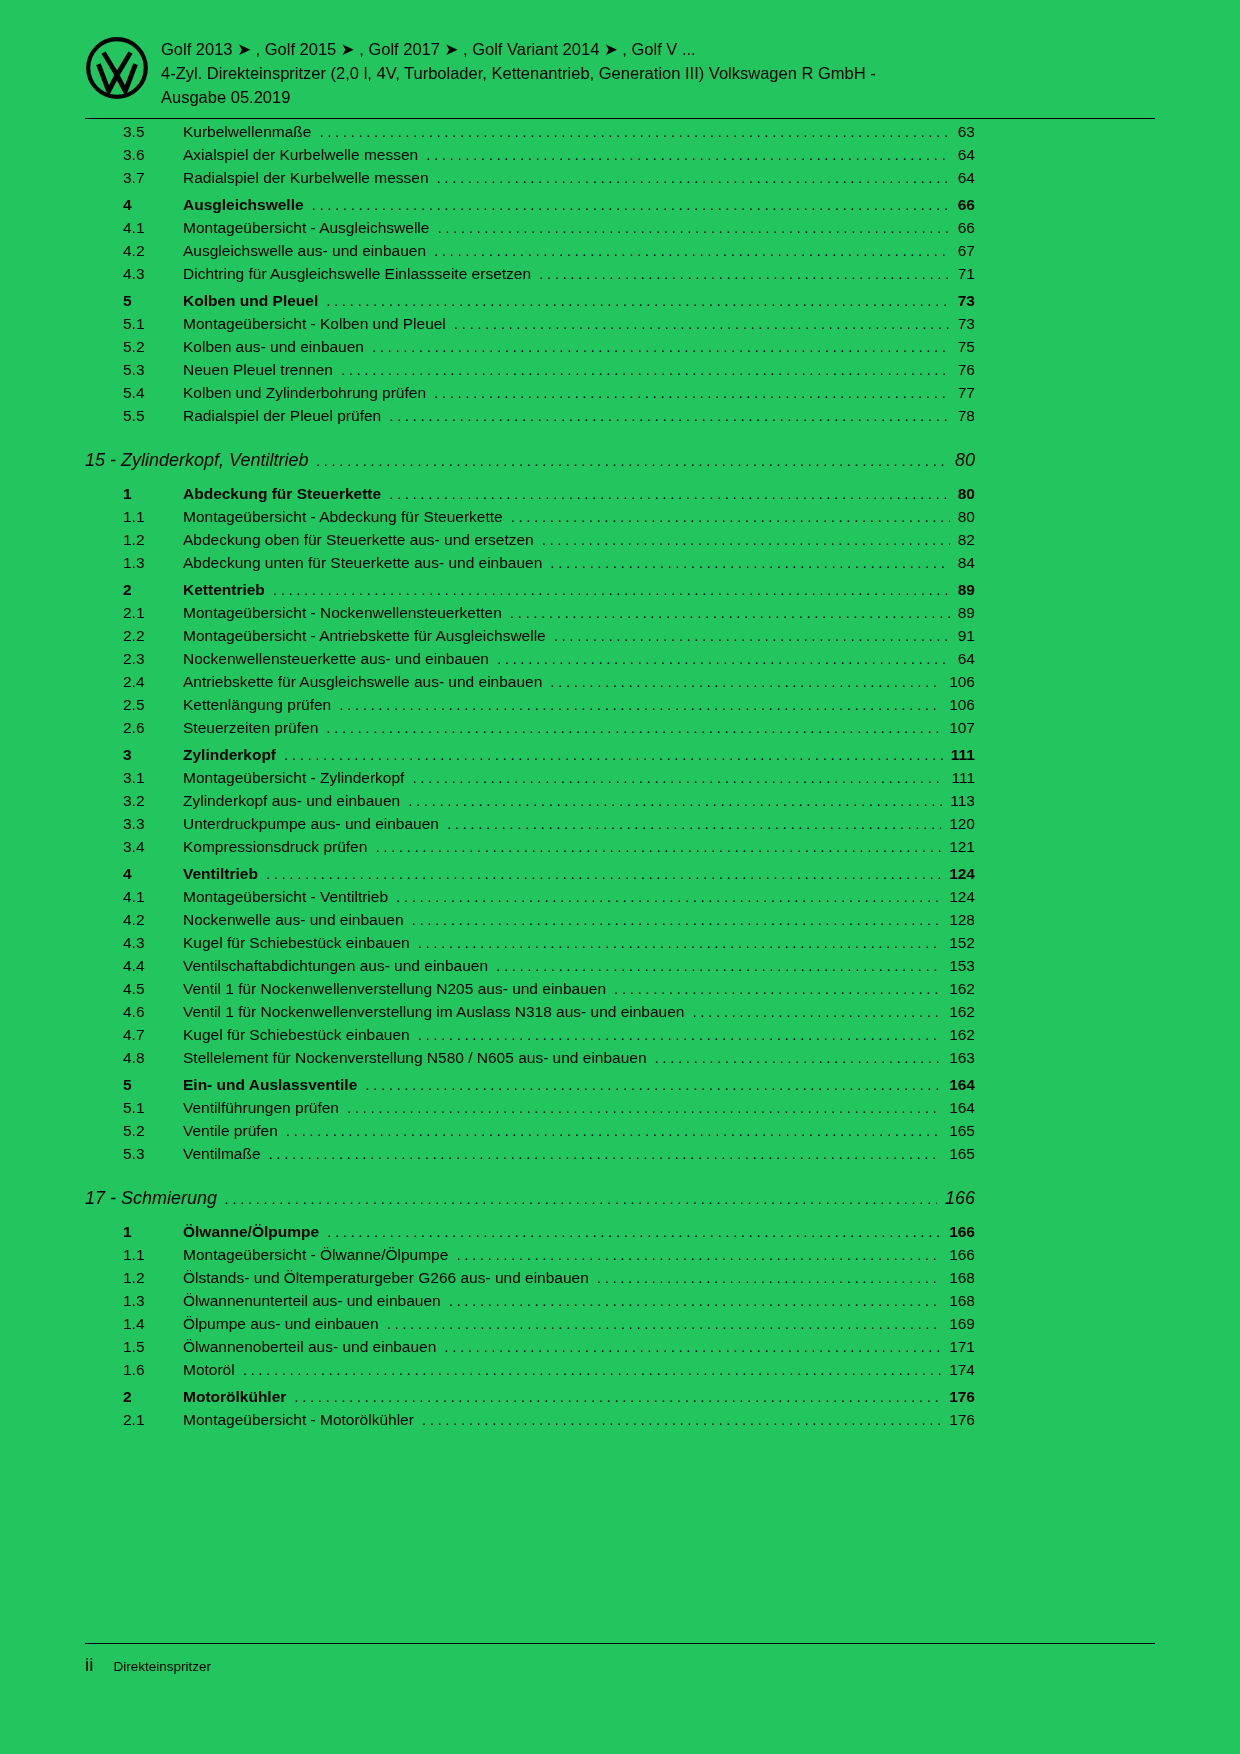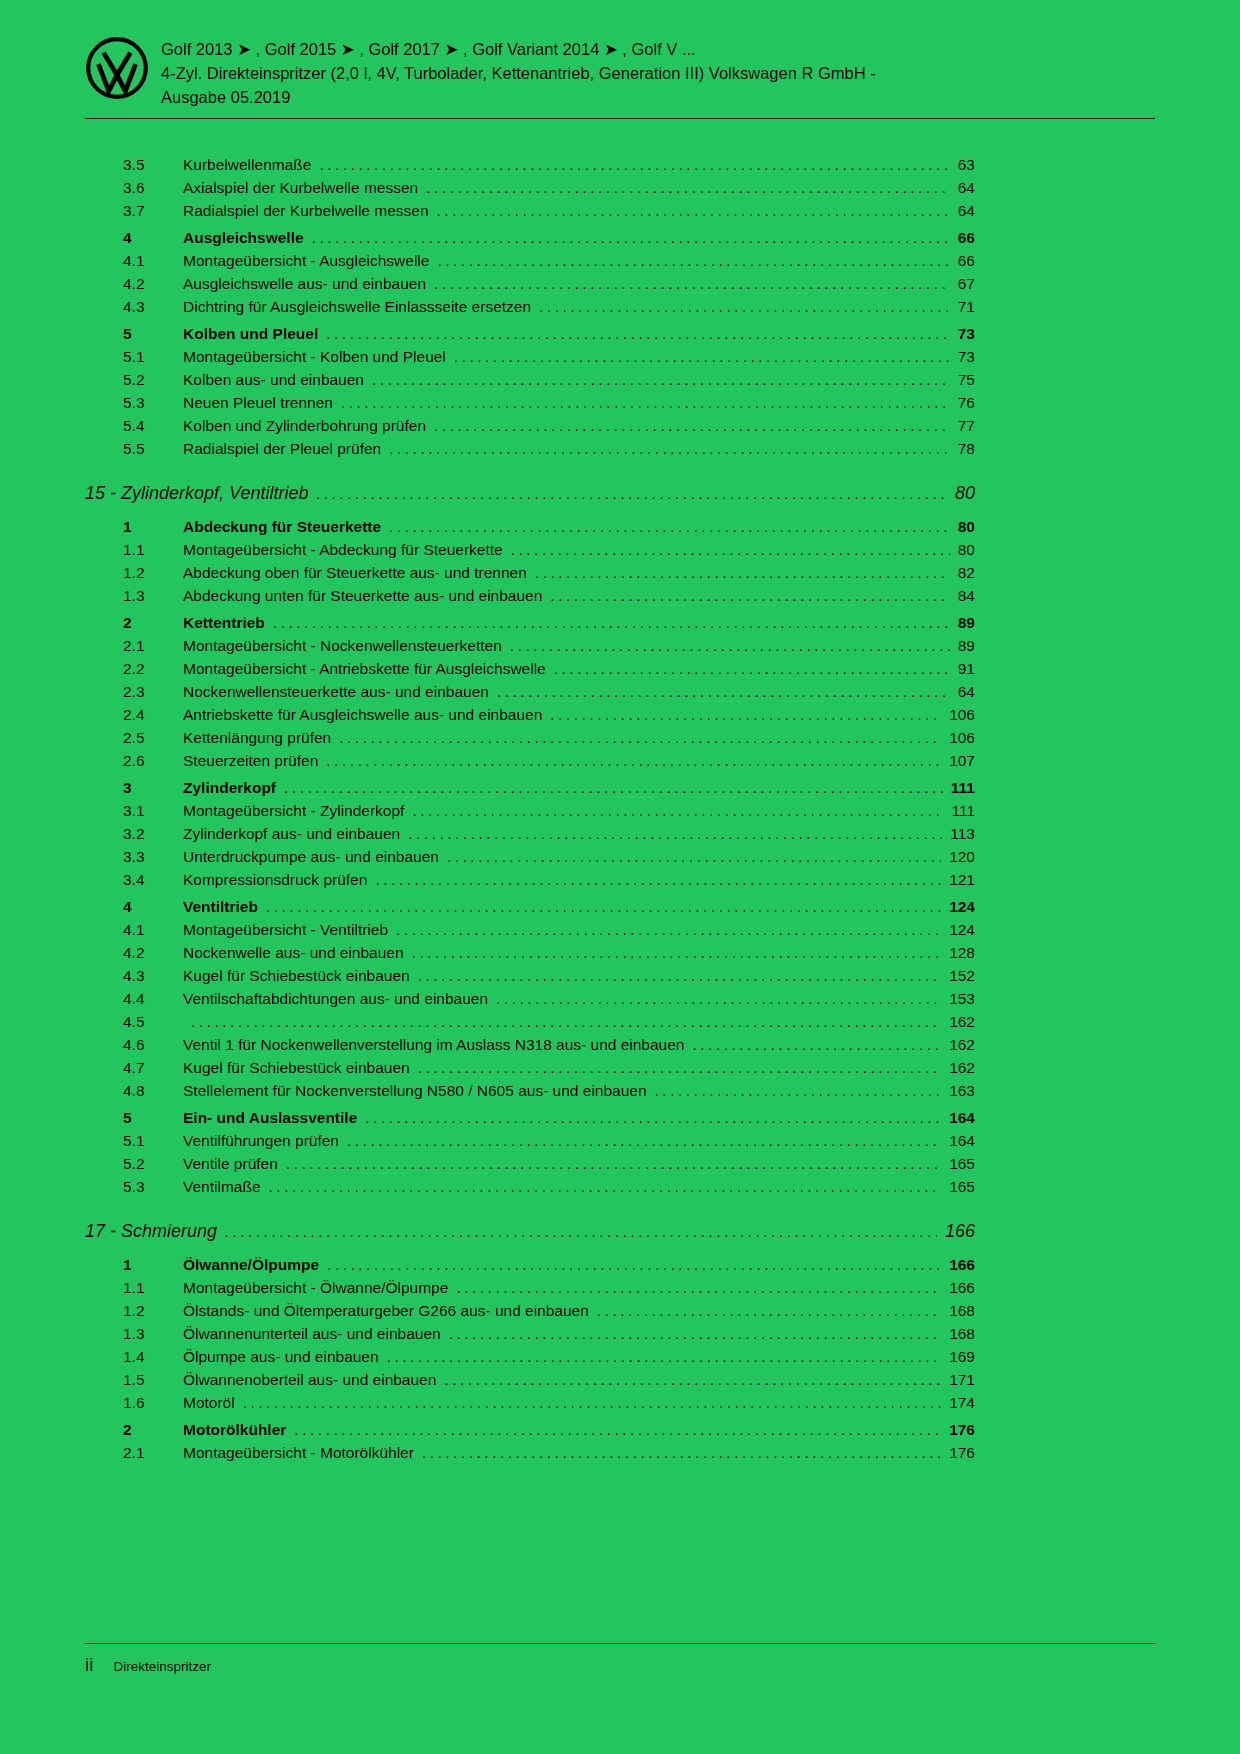--- a/index.html
+++ b/index.html
@@ -16,21 +16,21 @@
   
   .doc-header { display: flex; align-items: flex-start; gap: 12px; }
   .logo-wrap { flex: none; width: 64px; height: 64px; }
   .logo-wrap svg { width: 64px; height: 64px; display: block; }
   .header-text { font-size: 16.5px; line-height: 24px; padding-top: 1px; }
 
   .rule { border-top: 1.7px solid #000; width: 100%; }
   .header-rule { margin-top: 9px; }
 
   
-  .toc { margin-top: 34px; }
+  .toc { margin-top: 1px; }
   .toc-row {
     display: flex;
     align-items: baseline;
     font-size: 15.5px;
     line-height: 23px;
     margin-left: 38px;
     width: 852px;
   }
   .toc-row .num { flex: none; width: 60px; }
   .toc-row .title { flex: none; white-space: nowrap; }
@@ -177,21 +177,21 @@
         <span class="pg">80</span>
       </div>
       <div class="toc-row sub">
         <span class="num">1.1</span>
         <span class="title">Montageübersicht - Abdeckung für Steuerkette</span>
         <span class="dots">............................................................................................................................................................................................................................................................................................................</span>
         <span class="pg">80</span>
       </div>
       <div class="toc-row sub">
         <span class="num">1.2</span>
-        <span class="title">Abdeckung oben für Steuerkette aus- und trennen</span>
+        <span class="title">Abdeckung oben für Steuerkette aus- und ersetzen</span>
         <span class="dots">............................................................................................................................................................................................................................................................................................................</span>
         <span class="pg">82</span>
       </div>
       <div class="toc-row sub">
         <span class="num">1.3</span>
         <span class="title">Abdeckung unten für Steuerkette aus- und einbauen</span>
         <span class="dots">............................................................................................................................................................................................................................................................................................................</span>
         <span class="pg">84</span>
       </div>
       <div class="toc-row chapter">
@@ -291,20 +291,21 @@
         <span class="pg">152</span>
       </div>
       <div class="toc-row sub">
         <span class="num">4.4</span>
         <span class="title">Ventilschaftabdichtungen aus- und einbauen</span>
         <span class="dots">............................................................................................................................................................................................................................................................................................................</span>
         <span class="pg">153</span>
       </div>
       <div class="toc-row sub">
         <span class="num">4.5</span>
+        <span class="title">Ventil 1 für Nockenwellenverstellung N205 aus- und einbauen</span>
         <span class="dots">............................................................................................................................................................................................................................................................................................................</span>
         <span class="pg">162</span>
       </div>
       <div class="toc-row sub">
         <span class="num">4.6</span>
         <span class="title">Ventil 1 für Nockenwellenverstellung im Auslass N318 aus- und einbauen</span>
         <span class="dots">............................................................................................................................................................................................................................................................................................................</span>
         <span class="pg">162</span>
       </div>
       <div class="toc-row sub">

